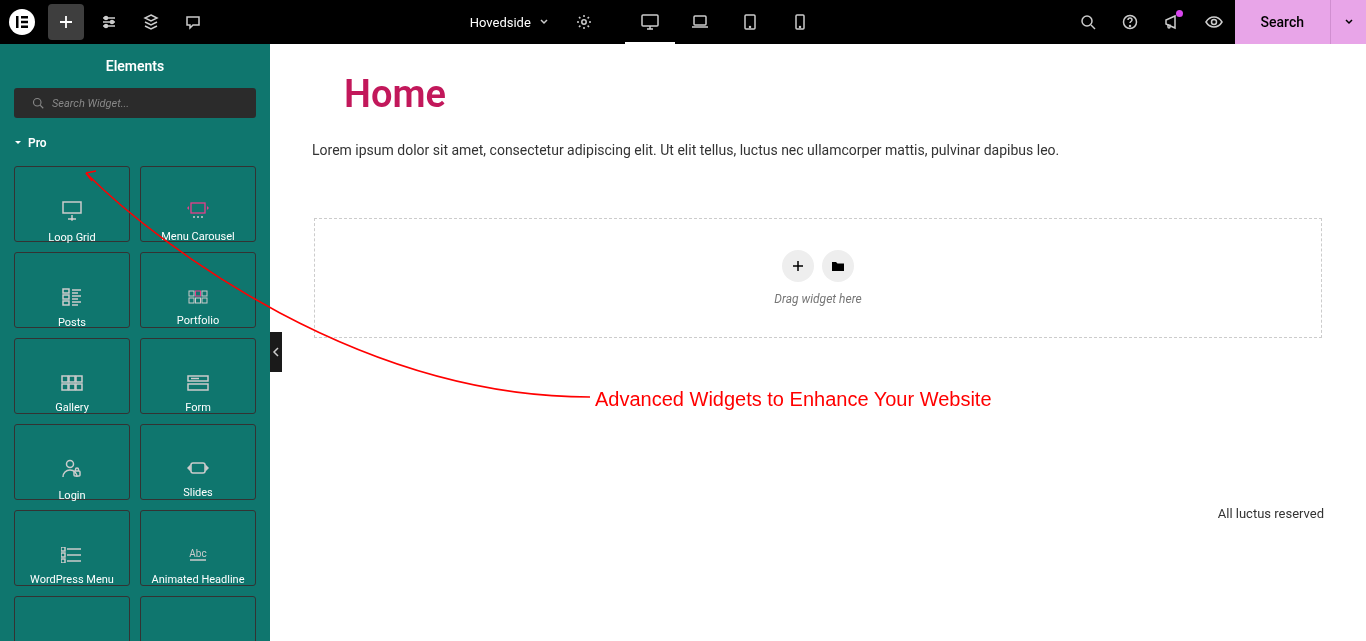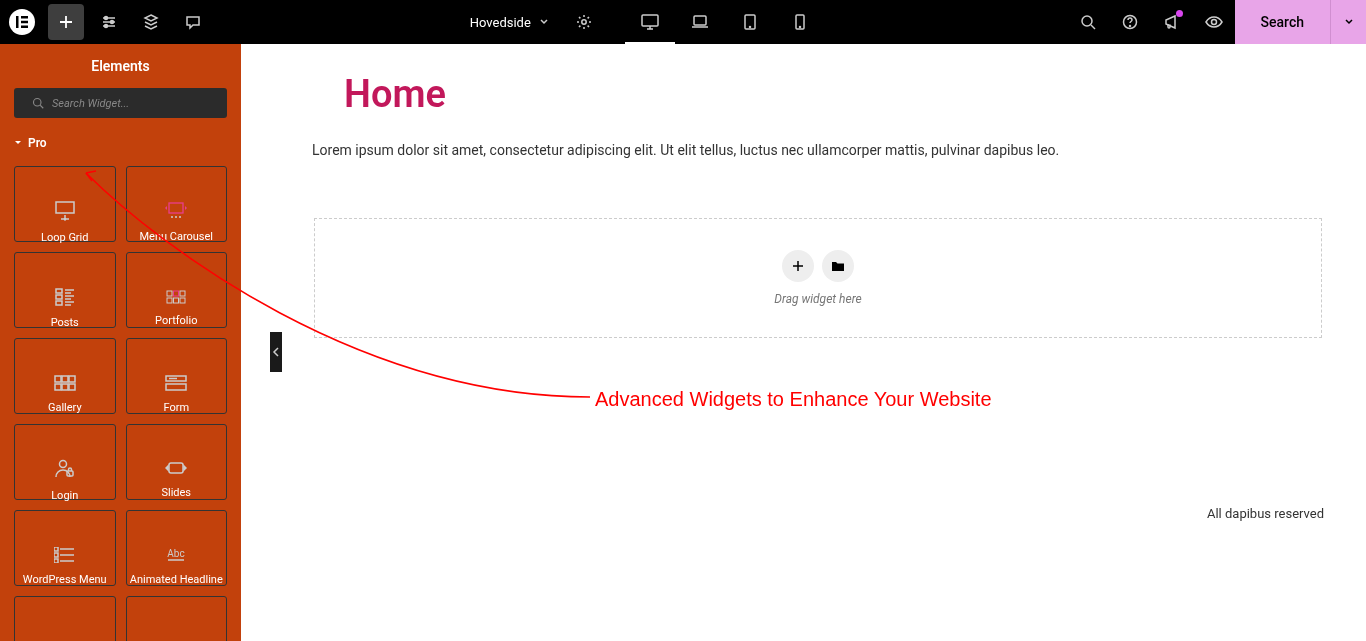--- a/index.html
+++ b/index.html
@@ -19,21 +19,21 @@
     .device-btn { width: 50px; height: 44px; display: flex; align-items: center; justify-content: center; cursor: pointer; position: relative; }
     .device-btn.active::after { content: ''; position: absolute; bottom: 0; left: 0; right: 0; height: 2px; background: #fff; }
 
     .top-right { display: flex; align-items: center; height: 100%; }
     .icon-with-dot { position: relative; }
     .icon-with-dot::after { content: ''; position: absolute; top: 10px; right: 10px; width: 7px; height: 7px; background: #d946ef; border-radius: 50%; }
     .publish-btn { background: #e8a5e8; color: #000; height: 44px; padding: 0 26px; font-size: 14px; font-weight: 500; display: flex; align-items: center; cursor: pointer; }
     .publish-more { background: #e8a5e8; width: 36px; height: 44px; display: flex; align-items: center; justify-content: center; cursor: pointer; border-left: 1px solid #d08ed0; }
 
     
-    .sidebar { position: absolute; left: 0; top: 44px; bottom: 0; width: 241px; background: #c2410c; color: #fff; overflow-y: auto; }
+    .sidebar { position: absolute; left: 0; top: 44px; bottom: 0; width: 270px; background: #0f766e; color: #fff; overflow-y: auto; }
     .sidebar-header { text-align: center; padding: 14px 0; font-size: 14px; font-weight: 600; }
     .search-wrap { padding: 0 14px 12px; }
     .search-box { background: #2b2b2b; border-radius: 3px; height: 30px; display: flex; align-items: center; padding: 0 18px; gap: 8px; }
     .search-box input { background: transparent; border: none; outline: none; color: #fff; font-size: 11px; font-style: italic; flex: 1; }
     .search-box input::placeholder { color: #888; }
 
     .category { padding: 6px 14px; font-size: 12px; font-weight: 600; display: flex; align-items: center; gap: 6px; cursor: pointer; }
     .widgets-grid { display: grid; grid-template-columns: 1fr 1fr; gap: 10px; padding: 10px 14px; }
     .widget-item { border: 1px solid #333; border-radius: 3px; height: 76px; display: flex; flex-direction: column; align-items: center; justify-content: center; gap: 10px; cursor: pointer; }
     .widget-icon { height: 20px; display: flex; align-items: center; justify-content: center; margin-top: 36px; }
@@ -345,20 +345,20 @@
       </div>
       <div class="drop-btn">
         <svg width="14" height="12" viewBox="0 0 14 12">
             <path d="M1 2h4l1.5 1.5H13V11H1z" fill="#000"></path>
           </svg>
       </div>
     </div>
     <div class="drop-text">Drag widget here</div>
   </div>
 
-  <div class="footer-text">All dapibus reserved</div>
+  <div class="footer-text">All luctus reserved</div>
 </div>
 
 <svg class="annotation-arrow" width="520" height="240" style="overflow:visible">
   <path d="M510 230 C 280 230, 80 80, 6 6" stroke="#ff0000" stroke-width="1.5" fill="none"></path>
   <path d="M6 6 L16 4 M6 6 L12 14" stroke="#ff0000" stroke-width="1.5" fill="none"></path>
 </svg>
 <div class="annotation">Advanced Widgets to Enhance Your Website</div>
 
 </body></html>

